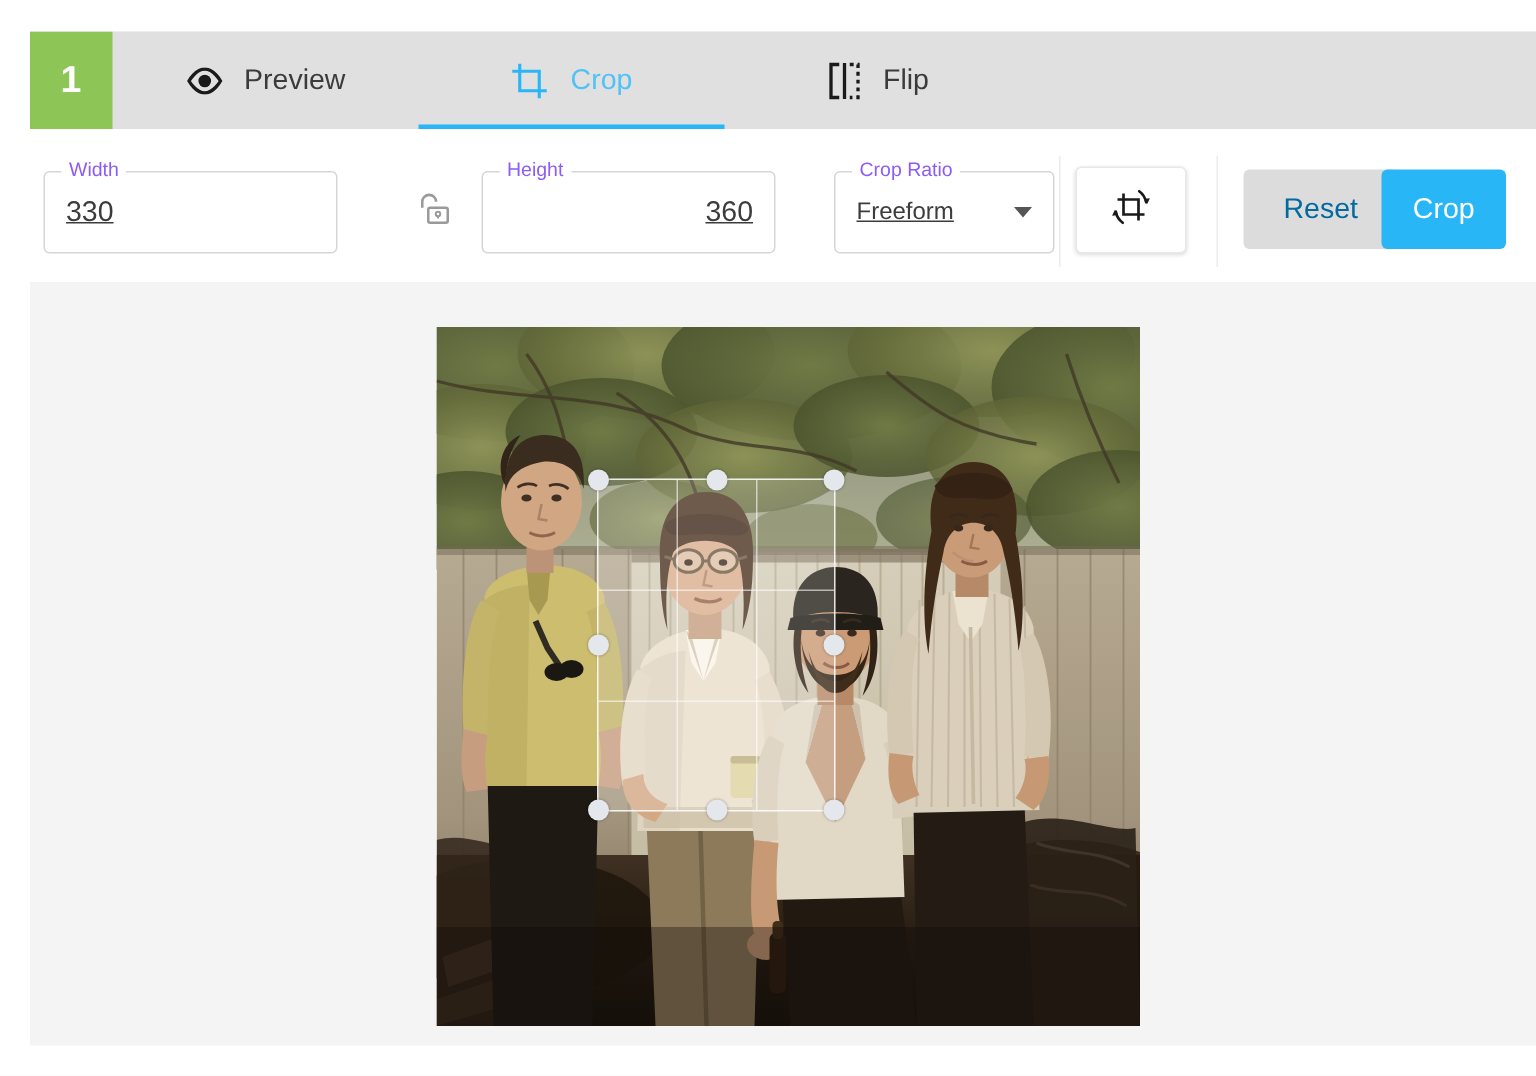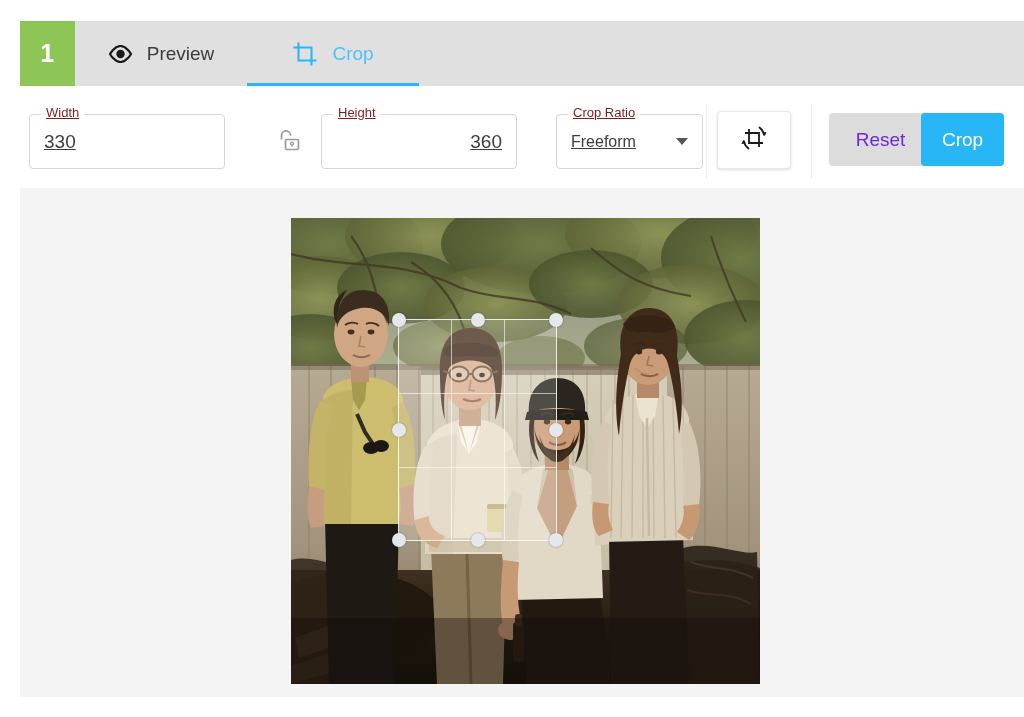--- a/index.html
+++ b/index.html
@@ -50,21 +50,21 @@
     display: flex;
     align-items: stretch;
     flex: 1;
   }
 
   .tab {
     display: flex;
     align-items: center;
     justify-content: center;
     gap: 14px;
-    padding: 0 6px;
+    padding: 0 22px;
     min-width: 160px;
     position: relative;
     cursor: pointer;
     color: #3b3b3b;
     font-size: 19px;
   }
   .tab .tab-label { white-space: nowrap; }
 
   .tab.active { color: #4fc3f7; }
   .tab.active::after {
@@ -101,23 +101,22 @@
     padding: 0 14px;
     background: #fff;
   }
   .field-legend {
     position: absolute;
     top: -9px;
     left: 11px;
     background: #ffffff;
     padding: 0 5px;
     font-size: 13px;
-    color: #7f1d1d;
+    color: #8b5cf6;
     line-height: 1;
-    text-decoration: underline;
   }
   .field-value {
     font-size: 19px;
     color: #3c3c3c;
     text-decoration: underline;
   }
 
   .w-field { position: absolute; left: 29px; top: 114px; width: 196px; }
   .h-field { position: absolute; left: 321px; top: 114px; width: 196px; justify-content: flex-end; }
 
@@ -187,21 +186,21 @@
     font-family: "Liberation Sans", sans-serif;
     cursor: pointer;
     display: flex;
     align-items: center;
     justify-content: center;
   }
   .btn-reset {
     left: 829px;
     width: 103px;
     background: #dcdcdc;
-    color: #6d28d9;
+    color: #0369a1;
   }
   .btn-crop {
     left: 921px;
     width: 83px;
     background: #29b6f6;
     color: #ffffff;
   }
 
   
   .canvas {
@@ -294,20 +293,30 @@
       <div class="tab active">
         <span class="ic">
           <svg width="26" height="26" viewBox="0 0 26 26">
             <path d="M6.5 1.5 L6.5 19.5 L24.5 19.5" fill="none" stroke="#29b6f6" stroke-width="2.1"></path>
             <path d="M1.5 6.5 L19.5 6.5 L19.5 24.5" fill="none" stroke="#29b6f6" stroke-width="2.1"></path>
           </svg>
         </span>
         <span class="tab-label">Crop</span>
       </div>
 
+      <div class="tab">
+        <span class="ic">
+          <svg width="24" height="26" viewBox="0 0 24 26">
+            <path d="M8.5 2 L3 2 L3 24 L8.5 24" fill="none" stroke="#1a1a1a" stroke-width="2.2"></path>
+            <line x1="12" y1="1" x2="12" y2="25" stroke="#1a1a1a" stroke-width="2.2"></line>
+            <path d="M15.5 2 L21 2 L21 24 L15.5 24" fill="none" stroke="#1a1a1a" stroke-width="2.2" stroke-dasharray="2.6 2.6"></path>
+          </svg>
+        </span>
+        <span class="tab-label">Flip</span>
+      </div>
 
 
     </div>
   </div>
 
   <div class="controlbar"></div>
 
   <div class="field w-field">
     <span class="field-legend">Width</span>
     <span class="field-value">330</span>

